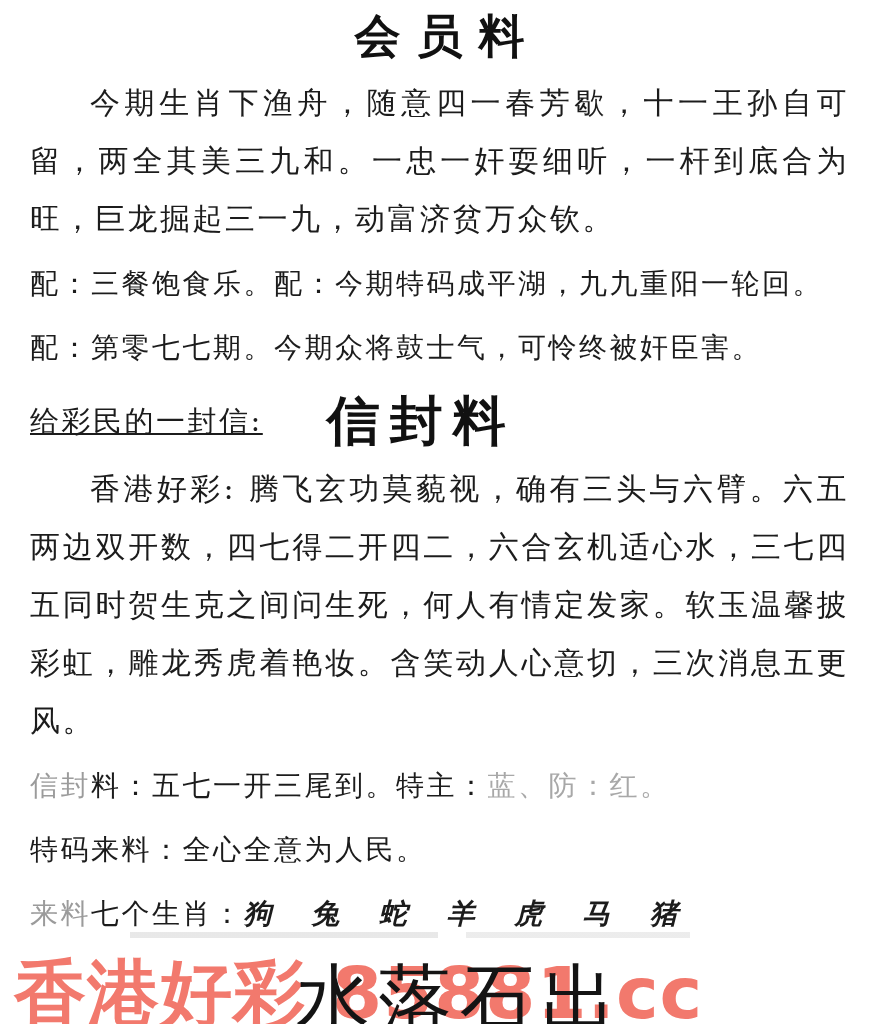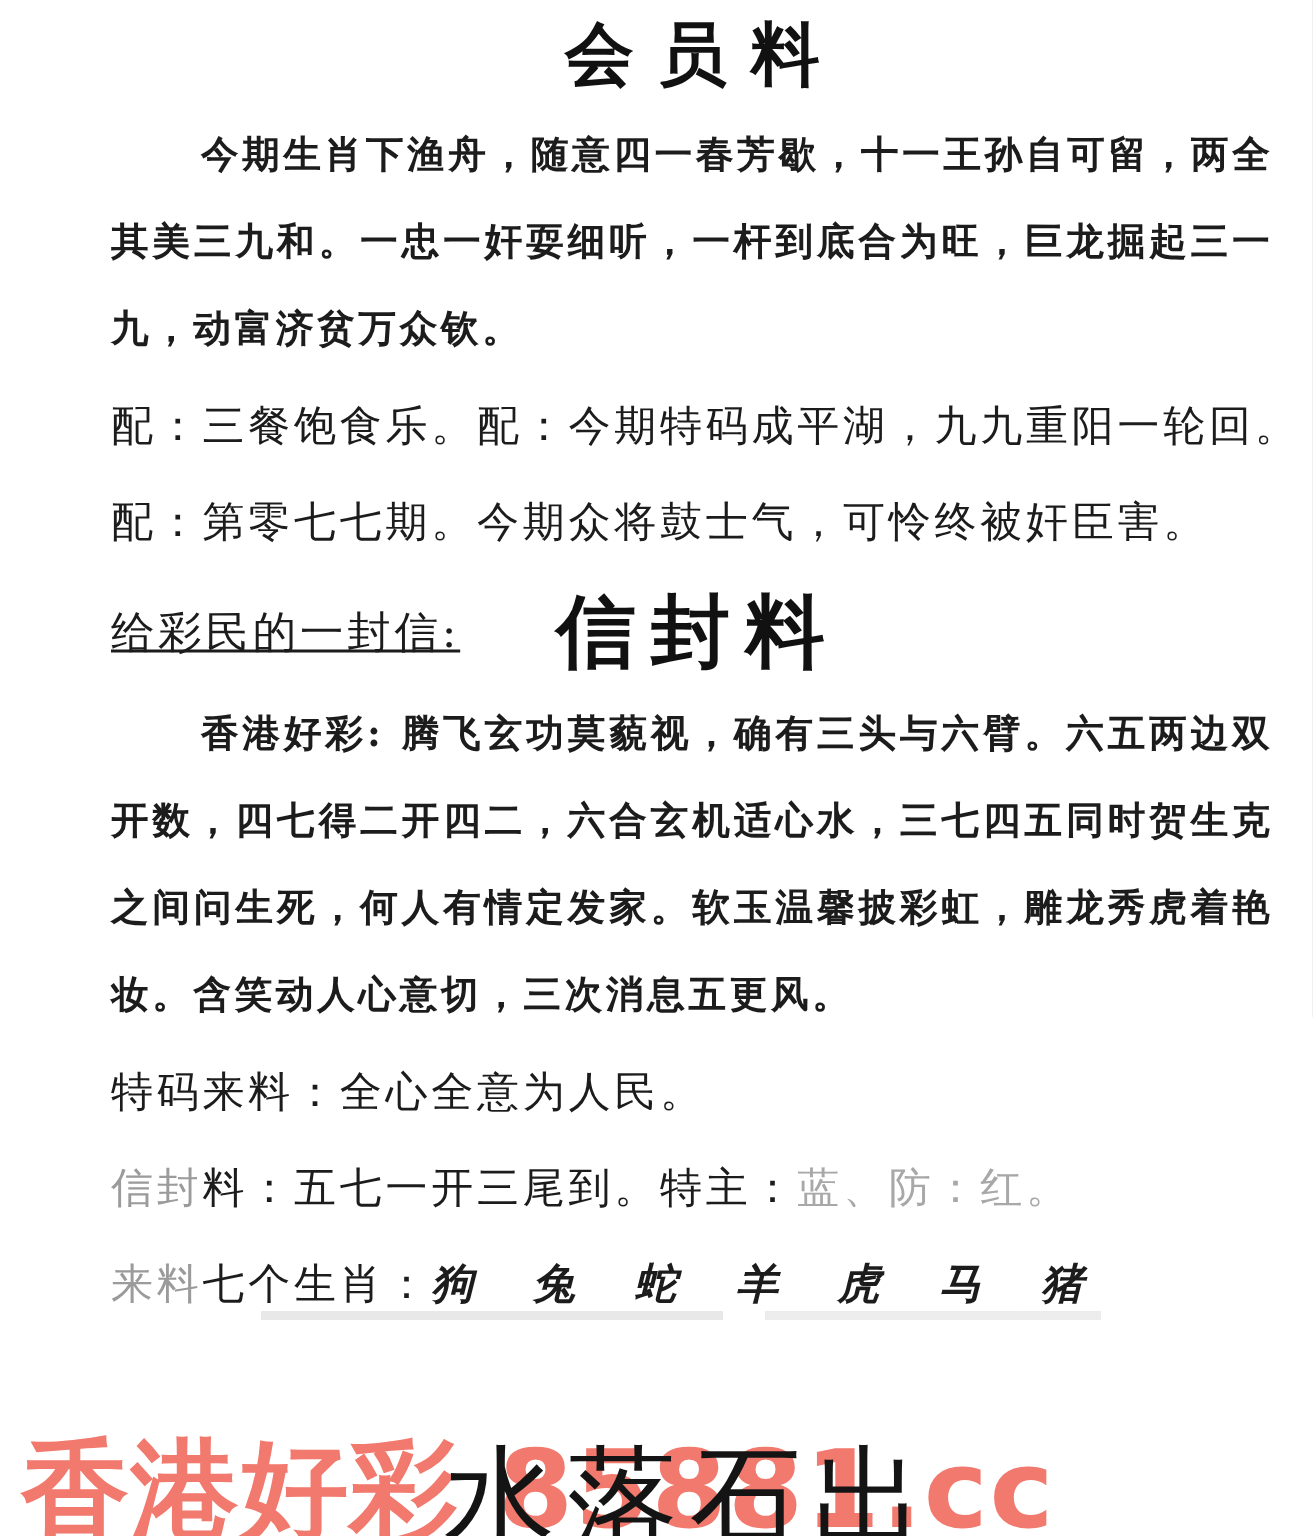--- a/index.html
+++ b/index.html
@@ -5,40 +5,39 @@
   html,body { margin:0; padding:0; background:#e8e8e8; }
   .page {
     position:relative;
     width:875px; height:1024px;
     margin:0 auto;
     background:#ffffff;
     overflow:hidden;
     font-family:"DejaVu Serif","Liberation Serif",serif;
     color:#1c1c1c;
   }
-  .content { padding:4px 26px 0 30px;margin-left:44px; }
+  .content { padding:4px 26px 0 30px; }
 
   .member-title {
     margin:2px 0 6px 0;
     text-align:center;
     font-size:46px;
     font-weight:700;
     letter-spacing:16px;
     text-indent:16px;
     color:#111;
   }
 
   .para {
     margin:0;
-    font-size:25px;
+    font-size:30px;
     line-height:58px;
     letter-spacing:2.5px;
     text-align:justify;
     text-indent:60px;
-    font-weight:bold;
   }
 
   .line {
     margin:8px 0 0 0;
     font-size:28px;
     line-height:56px;
     letter-spacing:2.5px;
     white-space:nowrap;
   }
 
@@ -105,25 +104,25 @@
     <p class="line">配：第零七七期。今期众将鼓士气，可怜终被奸臣害。</p>
 
 
     <div class="letter-row">
       <span class="letter-intro">给彩民的一封信:</span>
       <span class="envelope-title">信封料</span>
     </div>
 
     <p class="para">香港好彩: 腾飞玄功莫藐视，确有三头与六臂。六五两边双开数，四七得二开四二，六合玄机适心水，三七四五同时贺生克之间问生死，何人有情定发家。软玉温馨披彩虹，雕龙秀虎着艳妆。含笑动人心意切，三次消息五更风。</p>
 
-    <p class="line">特码来料：全心全意为人民。</p>
-
     <p class="line">
       <span class="faded">信封</span><span>料：五七一开三尾到。特主：</span><span class="faded2">蓝、防：红。</span>
     </p>
+
+    <p class="line">特码来料：全心全意为人民。</p>
 
     <p class="line">
       <span class="faded">来料</span><span>七个生肖：</span><span class="zodiac-animals">狗 兔 蛇 羊 虎 马 猪</span>
     </p>
     <span class="zodiac-smudge"></span>
 
 
   </div>
 
   <div class="watermark">香港好彩 85881.cc</div>

